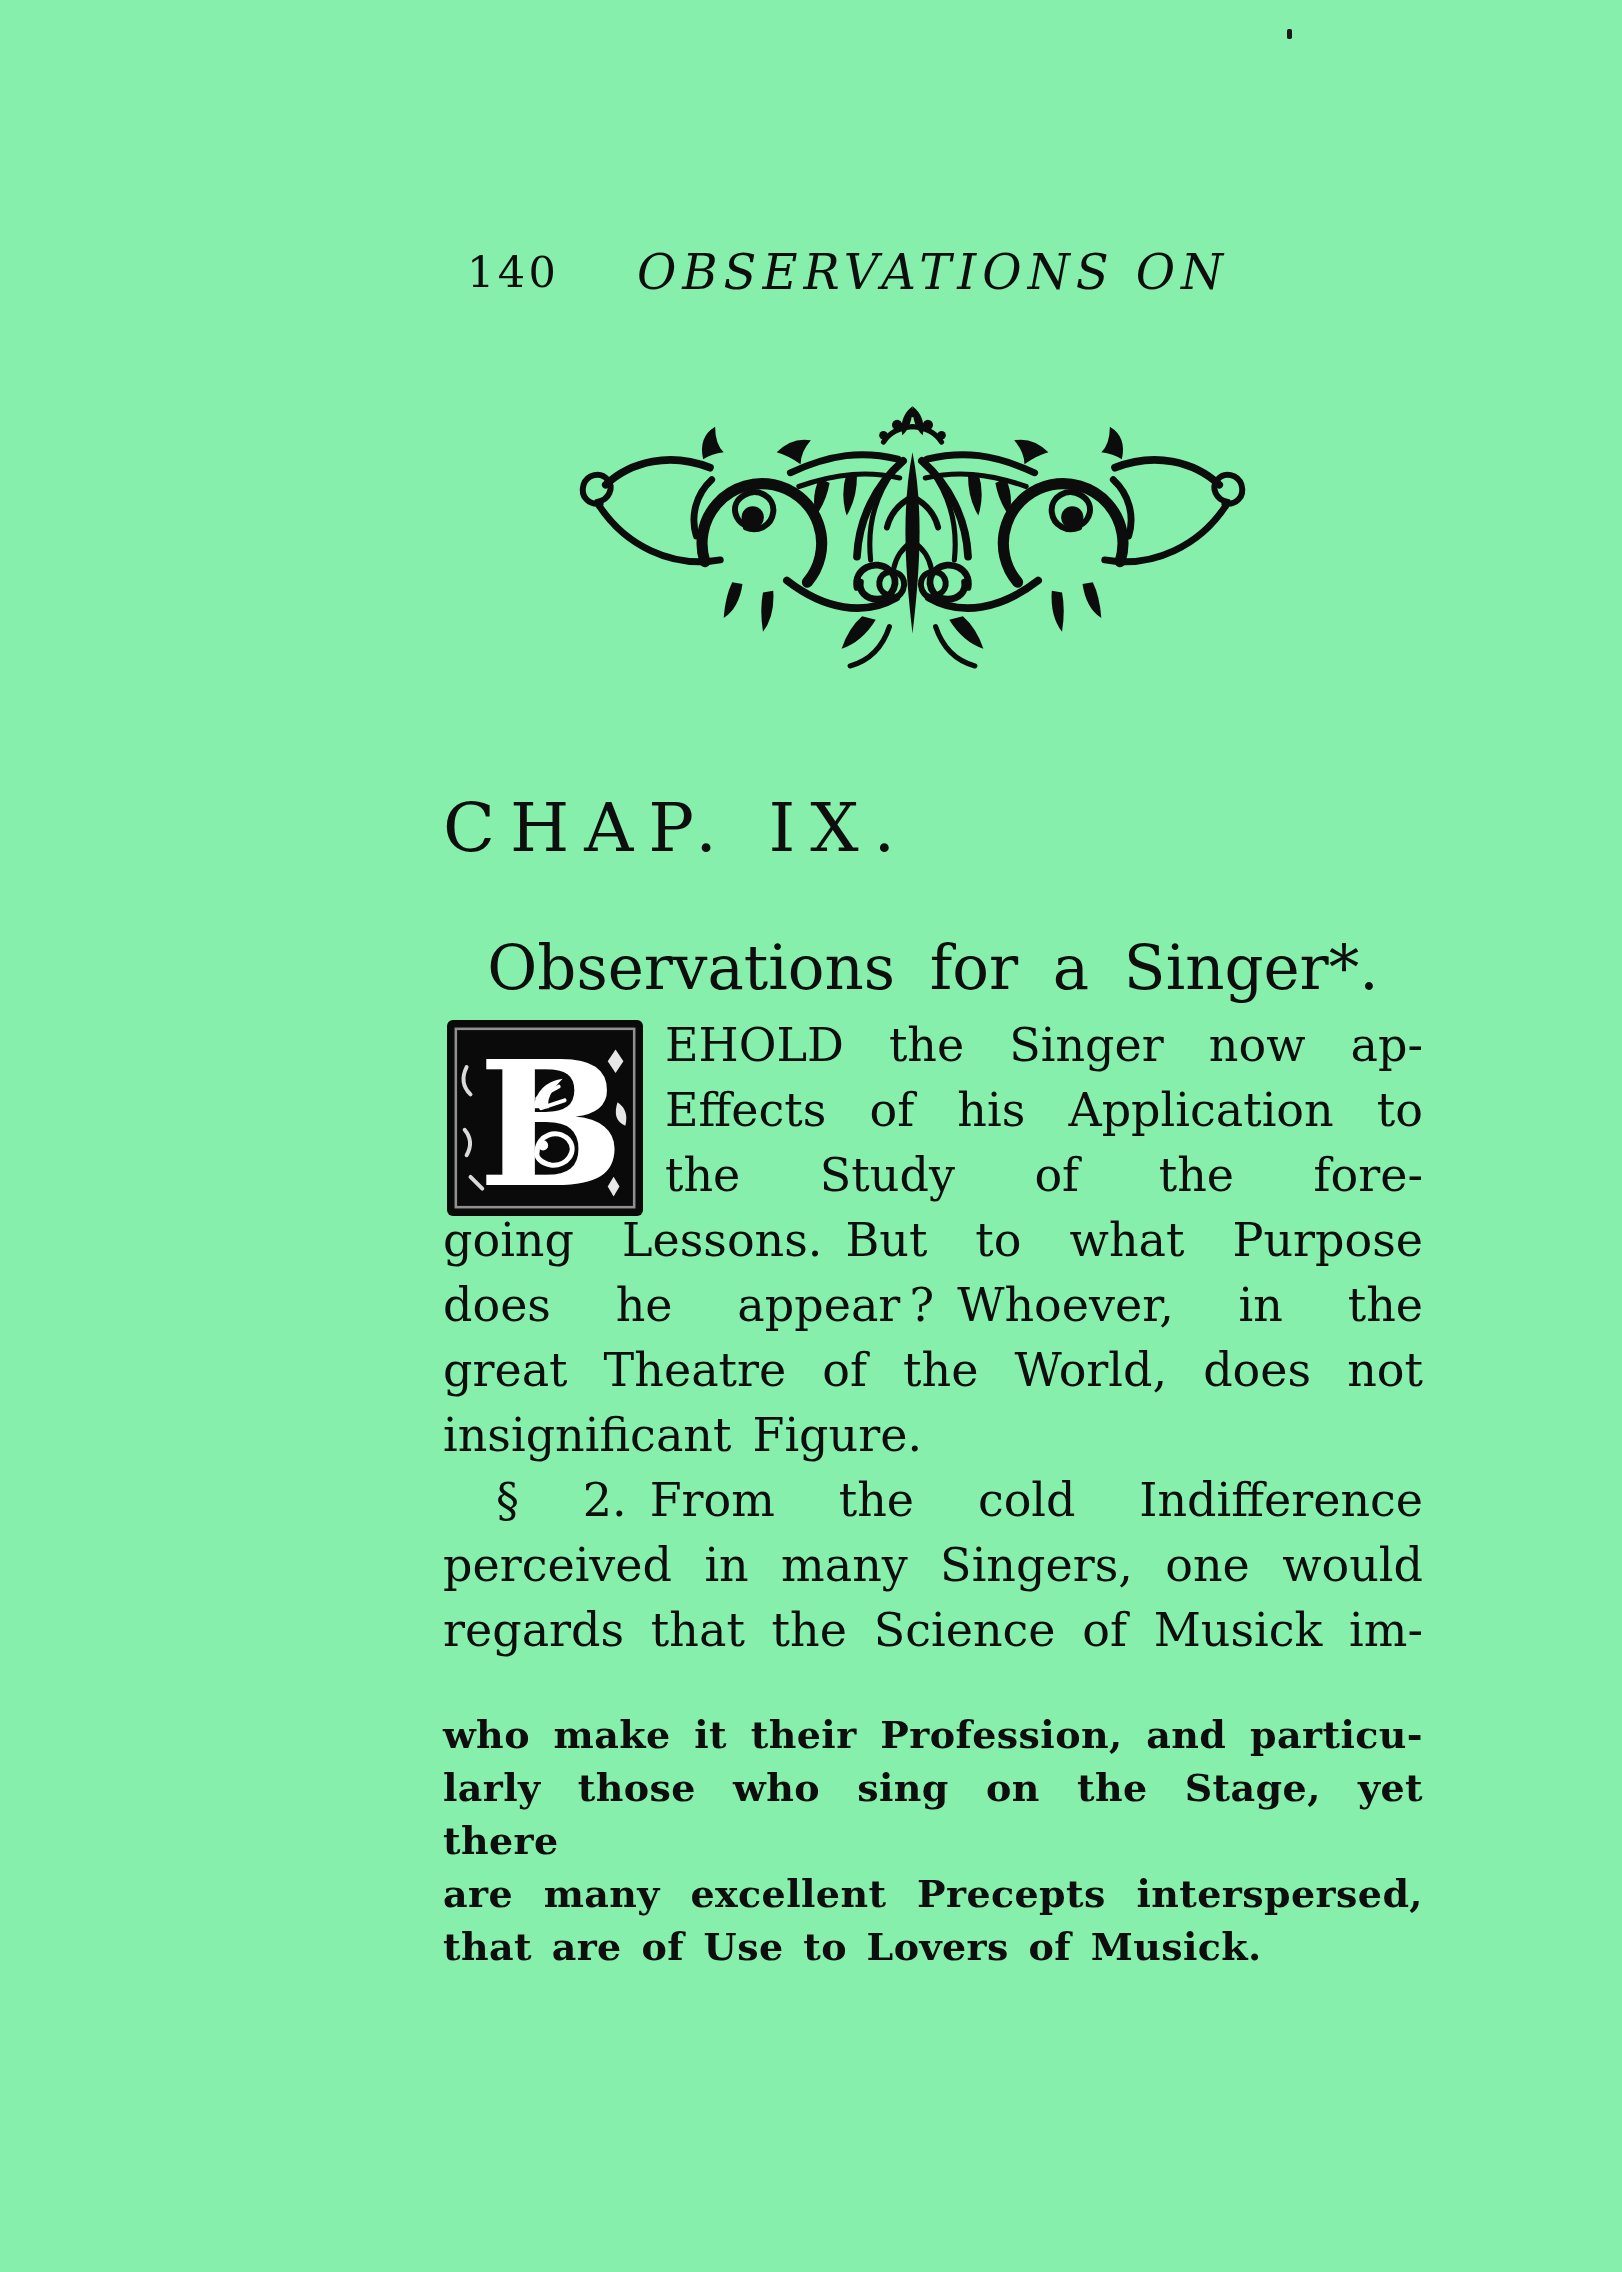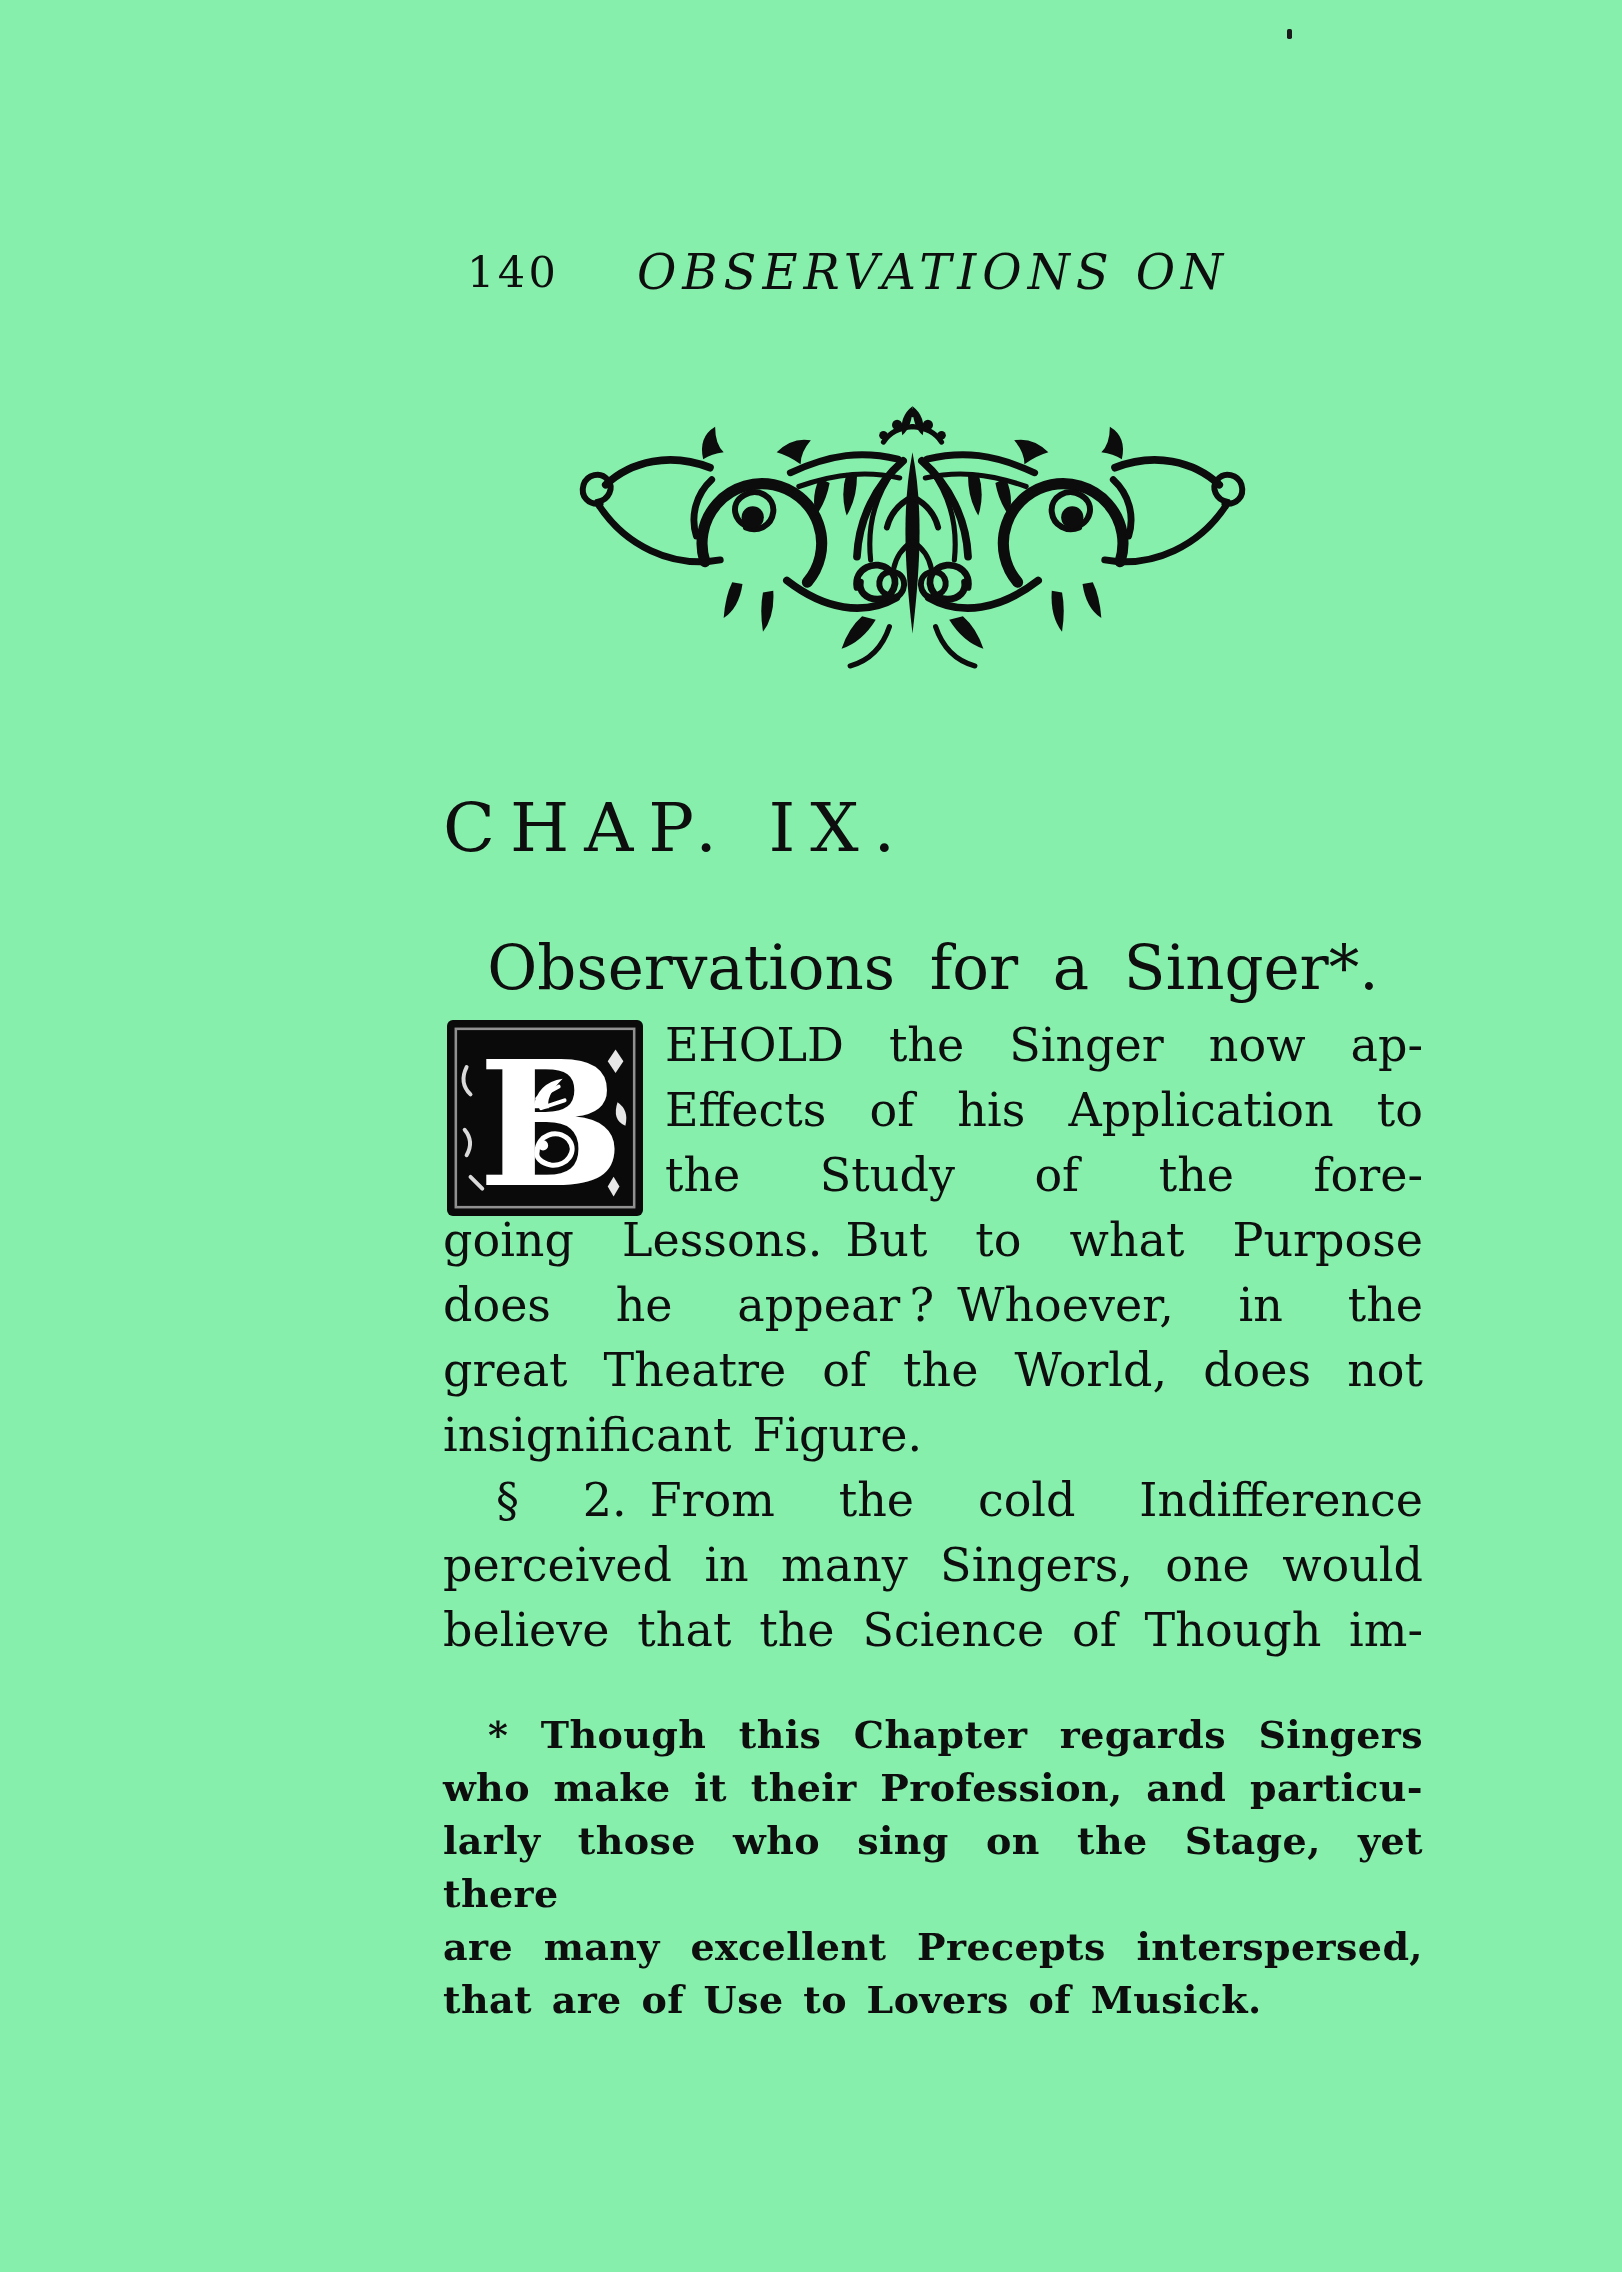--- a/index.html
+++ b/index.html
@@ -134,25 +134,24 @@
           <div class="line">going Lessons. But to what Purpose</div>
           <div class="line">does he appear ? Whoever, in the</div>
           <div class="line">great Theatre of the World, does not</div>
           <div class="line last-left">insignificant Figure.</div>
         </div>
     </div>
 
     <div class="para2">
         <div class="line first-indent">§ 2. From the cold Indifference</div>
         <div class="line">perceived in many Singers, one would</div>
-        <div class="line">believe that the Science of Though im-</div>
+        <div class="line">regards that the Science of Musick im-</div>
       </div>
 
     <div class="footnote">
-        <div class="line first-indent">* Though this Chapter regards Singers</div>
         <div class="line">who make it their Profession, and particu-</div>
         <div class="line">larly those who sing on the Stage, yet there</div>
         <div class="line">are many excellent Precepts interspersed,</div>
         <div class="line last-left">that are of Use to Lovers of Musick.</div>
       </div>
 
   </div>
 
 </div>
 

